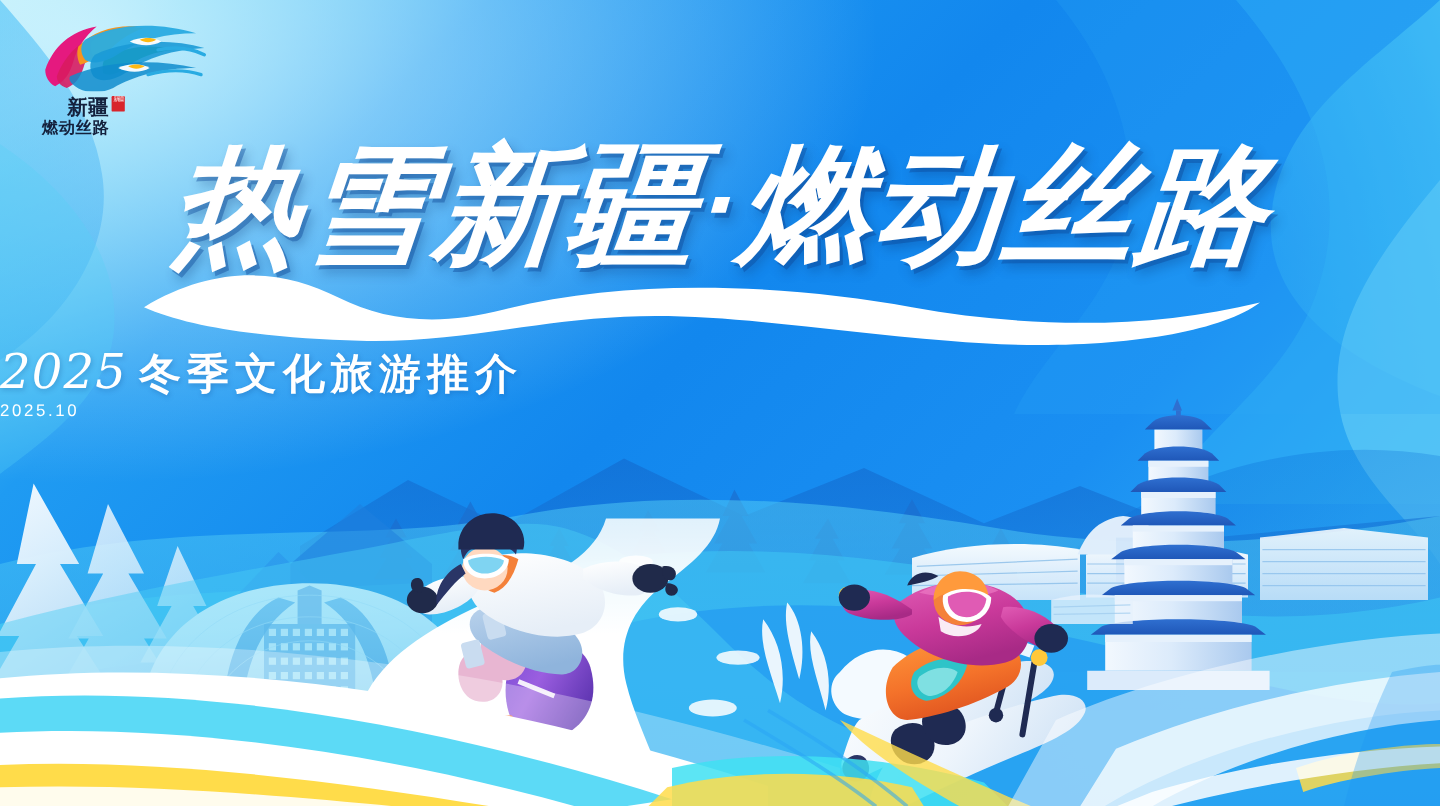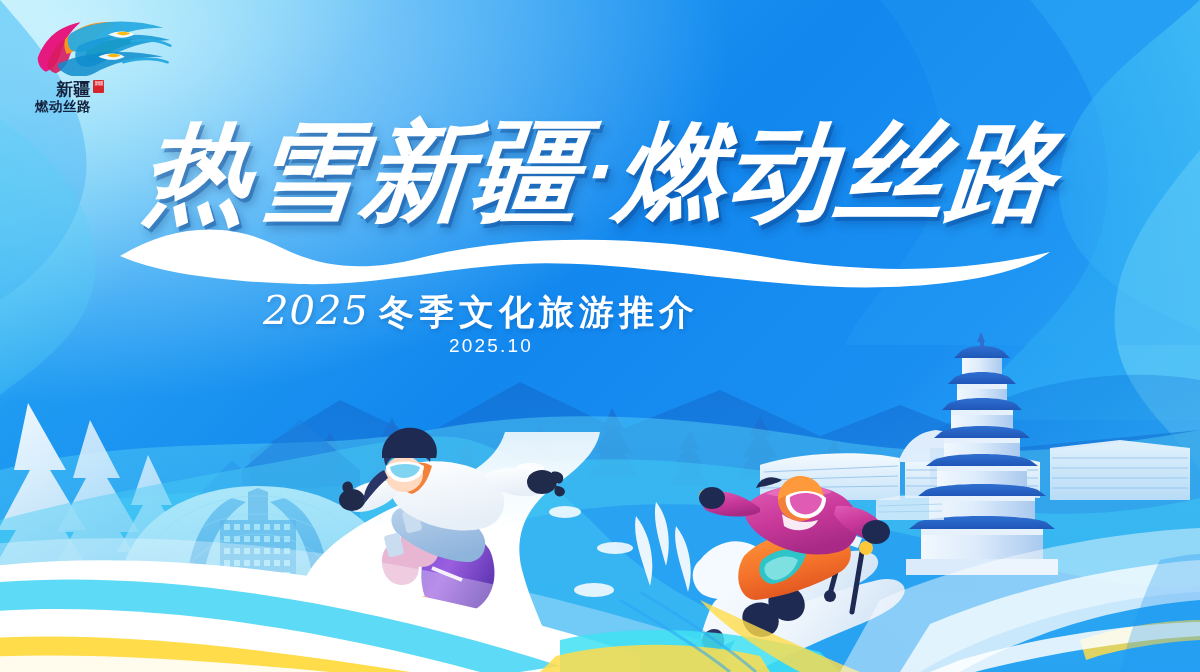--- a/index.html
+++ b/index.html
@@ -125,21 +125,20 @@
     z-index: 36;
     pointer-events: none;
   }
 
   
   #subtitle-block {
     position: absolute;
     left: 0;
     top: 288px;
     width: 962px;
-    text-align: center;
     z-index: 35;
   }
   #subtitle-main {
     font-size: 35px;
     font-weight: 700;
     color: #ffffff;
     letter-spacing: 5px;
     line-height: 1.1;
     white-space: nowrap;
     text-shadow: 1px 2px 4px rgba(10,60,130,0.25);
@@ -155,26 +154,25 @@
   #org-line {
     margin-top: 15px;
     font-size: 19.5px;
     font-weight: 700;
     color: #ffffff;
     letter-spacing: 2.2px;
     line-height: 1.55;
     white-space: nowrap;
   }
   #date-line {
-    font-size: 19px;
+    font-size: 14px;
     font-weight: 400;
     color: #ffffff;
     letter-spacing: 2.2px;
     line-height: 1.5;
-    padding-left: 20px;
   }
 </style>
 </head>
 <body>
 
 <div id="poster">
 
   <div class="layer">
     <svg viewBox="0 0 1200 672" preserveAspectRatio="none">
       <defs>

